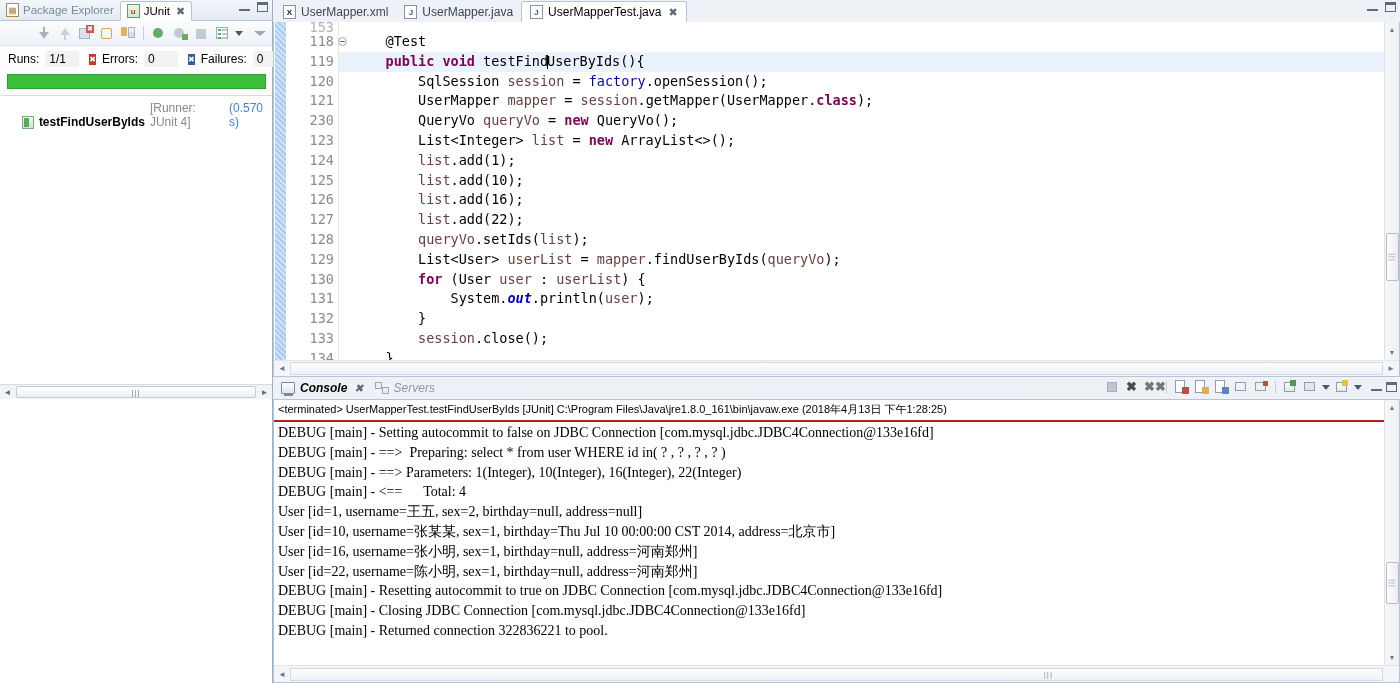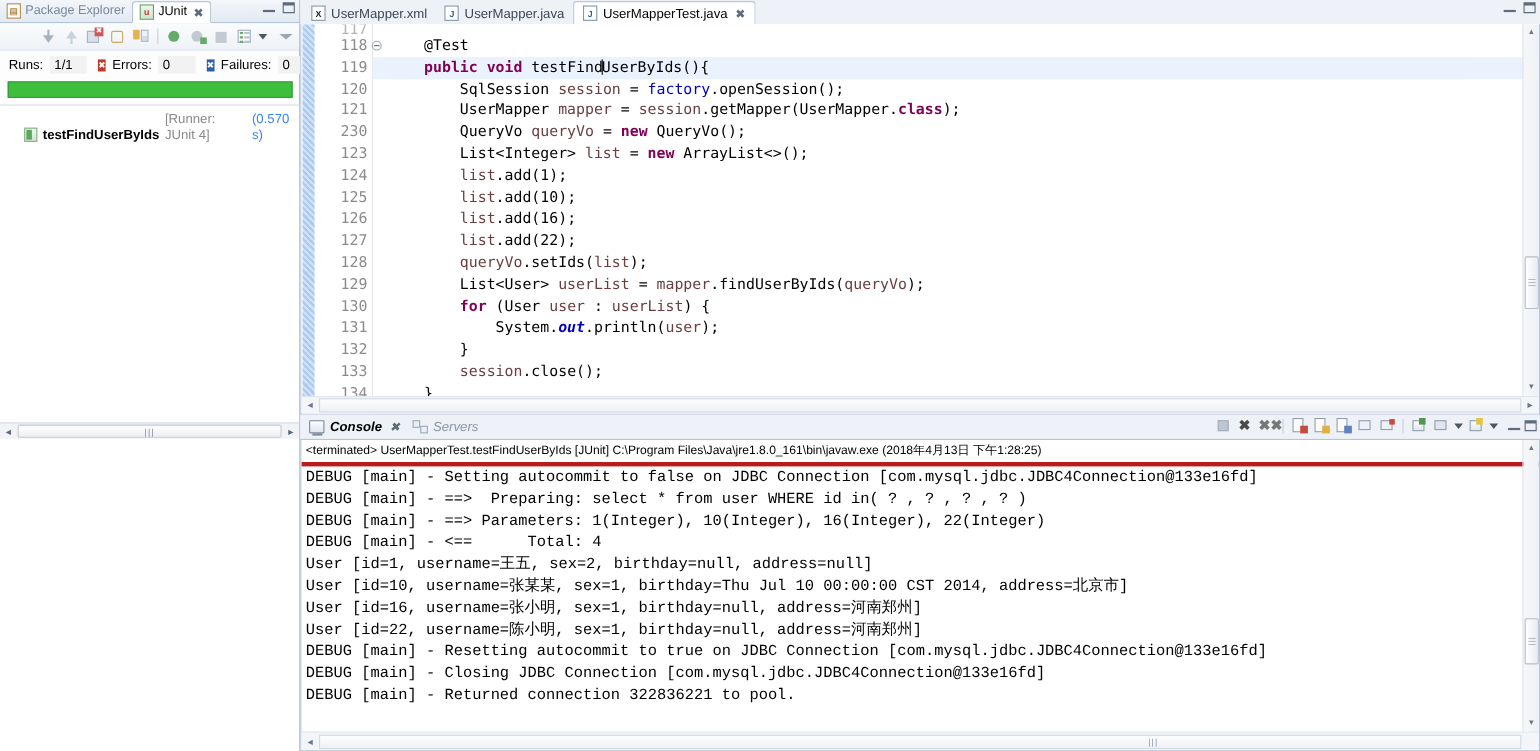--- a/index.html
+++ b/index.html
@@ -362,26 +362,26 @@
 
   .console-body {
     flex: 1; display: flex; flex-direction: column;
     background: #ffffff;
     border: 1px solid #b5c4d6;
     position: relative; overflow: hidden;
   }
   .terminated-line {
     font-size: 11px; color: #000;
     padding: 2px 0 3px 4px;
-    border-bottom: 4px solid #b91c1c;
+    border-bottom: 2px solid #b91c1c;
     white-space: nowrap;
   }
   .console-out {
     flex: 1; padding: 1px 6px 0 4px;
-    font-family: Liberation Mono, monospace;
+    font-family: Liberation Serif, serif;
     font-size: 14px; line-height: 19.8px;
     white-space: pre; overflow: hidden;
     color: #000;
   }
   .console-vscroll {
     position: absolute; right: 0; top: 0; bottom: 17px; width: 15px;
     background: linear-gradient(to right, #f6f7f9, #eef1f5);
     border-left: 1px solid #dde2e9;
     display: flex; flex-direction: column; align-items: center;
   }
@@ -520,21 +520,21 @@
           <div class="ctrl-min"></div>
           <div class="ctrl-max"></div>
         </div>
       </div>
 
       <div class="editor-body">
         <div class="ann-ruler">
           <div class="ann-marks"></div>
         </div>
         <div class="gutter" id="gutter" style="padding-top:0;">
-            <div class="ln" style="height: 10px; line-height: 10px; overflow: hidden; color: rgb(180, 180, 180);">117</div>
+            <div class="ln" style="height: 10px; line-height: 10px; overflow: hidden; color: rgb(180, 180, 180);">153</div>
             <div class="ln">118<span class="fold"></span></div>
             <div class="ln">119</div>
             <div class="ln">120</div>
             <div class="ln">121</div>
             <div class="ln">230</div>
             <div class="ln">123</div>
             <div class="ln">124</div>
             <div class="ln">125</div>
             <div class="ln">126</div>
             <div class="ln">127</div>

